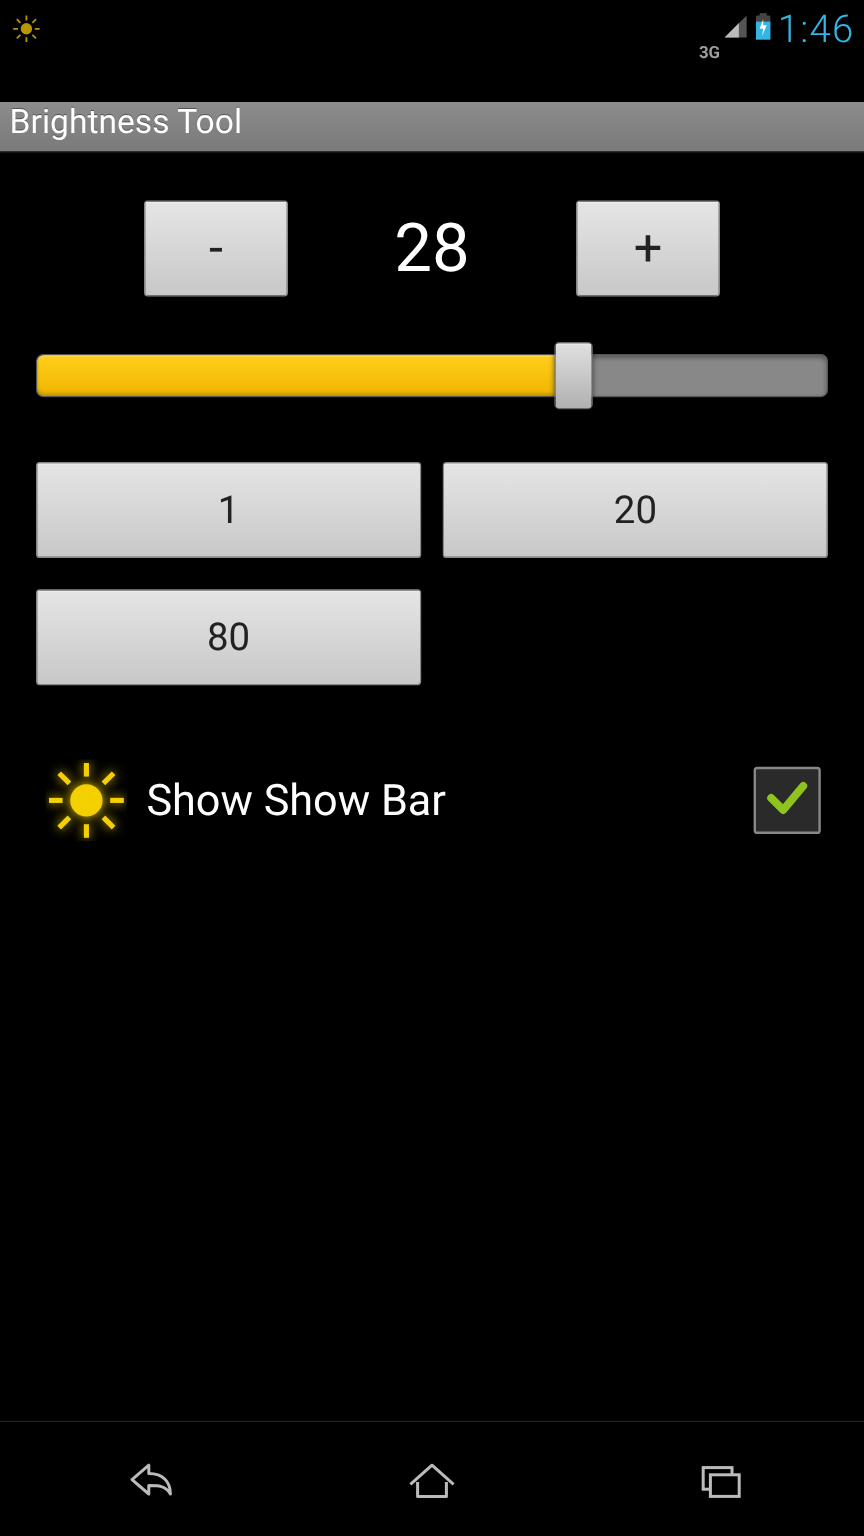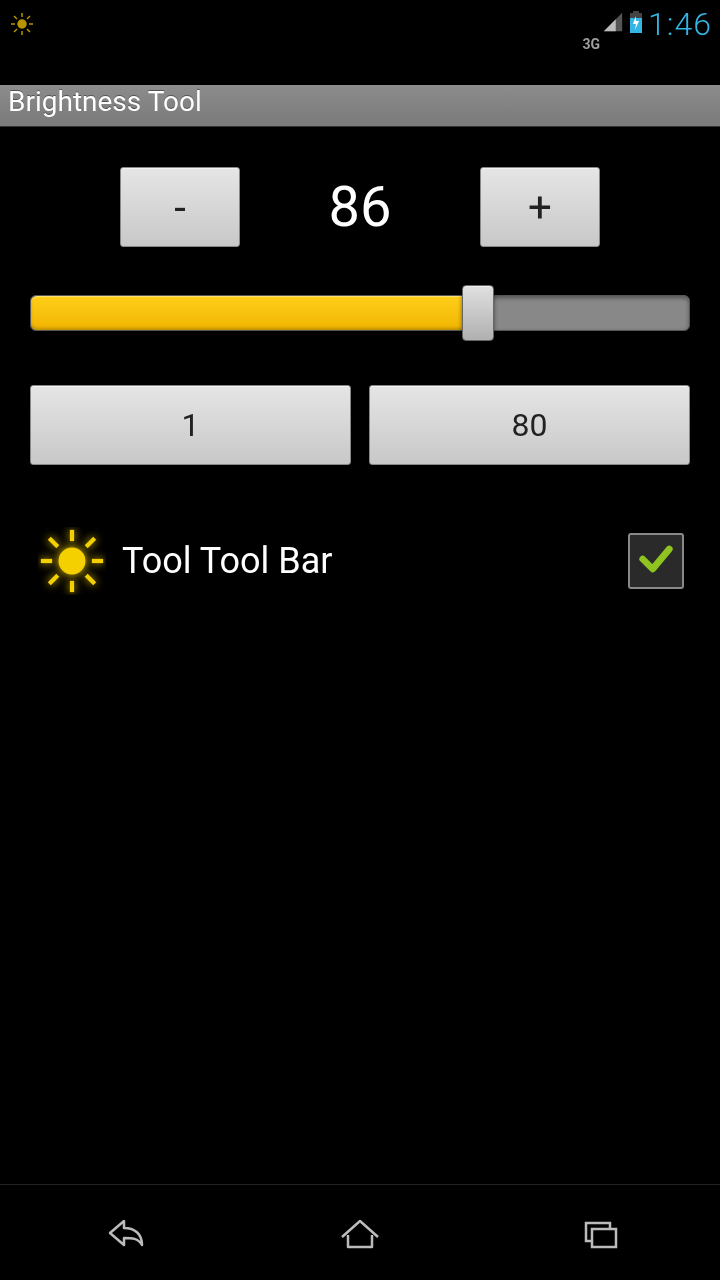--- a/index.html
+++ b/index.html
@@ -195,53 +195,54 @@
 </div>
 
 <div class="title-bar">
   <span class="title-bar-text">Brightness Tool</span>
 </div>
 
 <div class="content">
 
   <div class="value-row">
     <div class="small-btn">-</div>
-    <div class="value-display">86</div>
+    <div class="value-display">28</div>
     <div class="small-btn">+</div>
   </div>
 
   <div class="slider-wrap">
     <div class="slider-track">
       <div class="slider-fill" style="width:68%"></div>
       <div class="slider-thumb" style="left:68%"></div>
     </div>
   </div>
 
   <div class="preset-grid">
     <div class="preset-btn">1</div>
+    <div class="preset-btn">20</div>
     <div class="preset-btn">80</div>
   </div>
 
   <div class="toolbar-row">
     <span class="toolbar-icon">
       <svg width="68" height="68" viewBox="0 0 48 48">
         <g stroke="#f5d000" stroke-width="3" fill="none" filter="drop-shadow(0 0 3px #f5d000)">
           <circle cx="24" cy="24" r="8" fill="#f5d000"></circle>
           <line x1="24" y1="2" x2="24" y2="10"></line>
           <line x1="24" y1="38" x2="24" y2="46"></line>
           <line x1="2" y1="24" x2="10" y2="24"></line>
           <line x1="38" y1="24" x2="46" y2="24"></line>
           <line x1="8" y1="8" x2="14" y2="14"></line>
           <line x1="34" y1="34" x2="40" y2="40"></line>
           <line x1="8" y1="40" x2="14" y2="34"></line>
           <line x1="34" y1="14" x2="40" y2="8"></line>
         </g>
       </svg>
     </span>
-    <span class="toolbar-label">Tool Tool Bar</span>
+    <span class="toolbar-label">Show Show Bar</span>
     <div class="checkbox">
       <span>
         <svg width="40" height="40" viewBox="0 0 24 24">
           <path d="M4 12 L10 18 L20 6" stroke="#8fc31f" stroke-width="4" fill="none" stroke-linecap="round" stroke-linejoin="round"></path>
         </svg>
       </span>
     </div>
   </div>
 
 </div>

